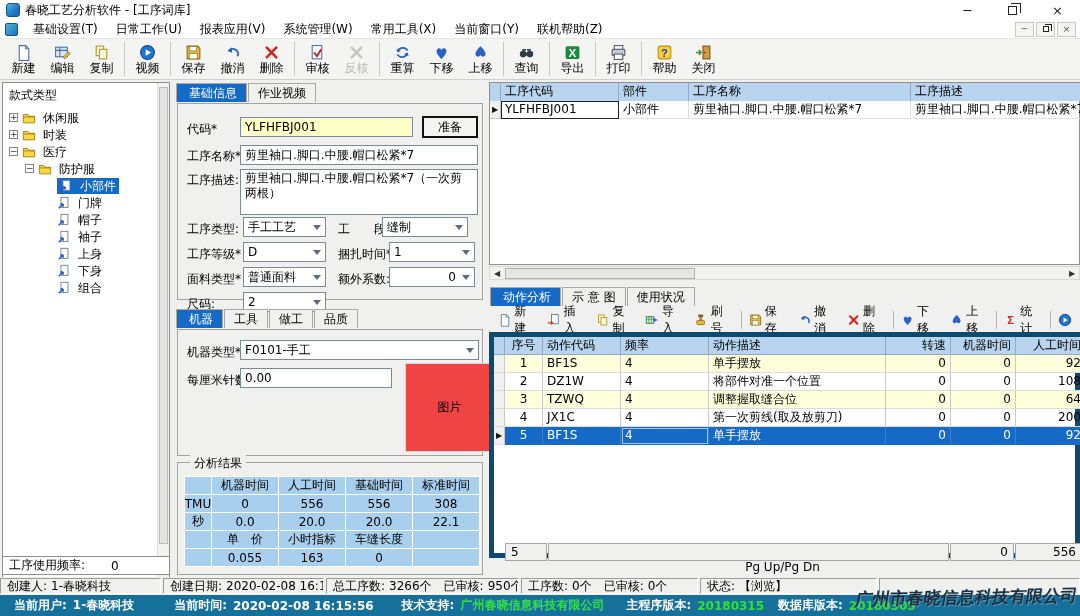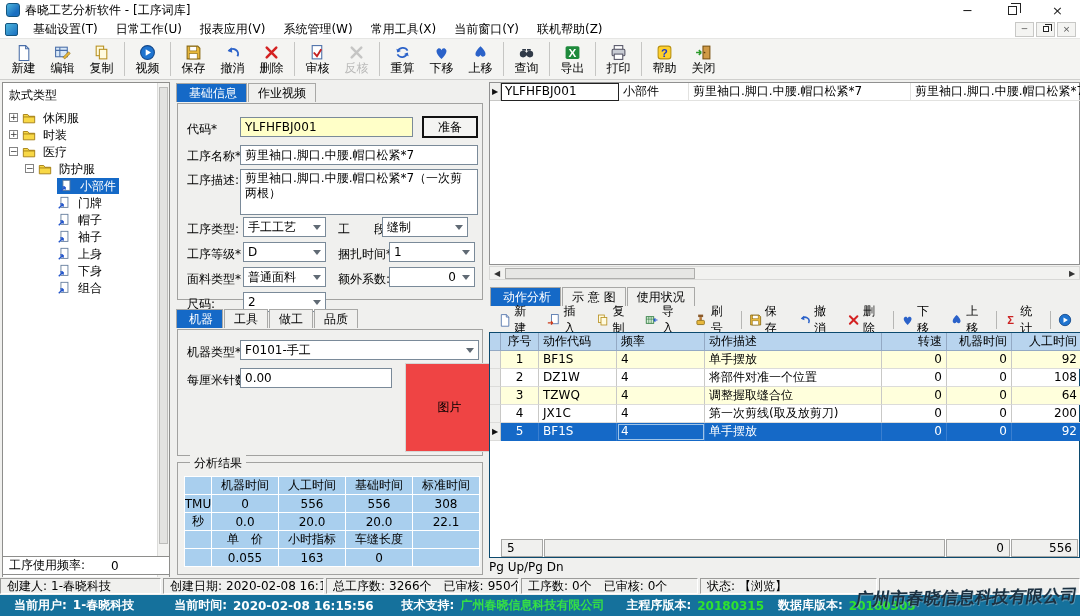--- a/index.html
+++ b/index.html
@@ -110,37 +110,37 @@
   .hs-thumb { width:190px; height:11px; background:#e6e6e4; border:1px solid #aeaeac; margin-left:1px; }
 
   
   .action-tabs { position:absolute; left:490px; top:287px; }
   .action-toolbar { position:absolute; left:489px; top:307px; width:591px; height:25px; background:#f0f0ee;
     display:flex; align-items:center; padding-left:4px; }
   .at-btn { display:flex; align-items:center; padding:0 5px; height:22px; }
   .at-btn .icon { width:14px; height:14px; margin-right:3px; }
   .at-sep { width:1px; height:18px; background:#b6b6b4; margin:0 2px; }
 
-  .action-table { position:absolute; left:489px; top:332px; width:591px; height:226px; background:#fff; border:1px solid #0c4a6e; }
+  .action-table { position:absolute; left:489px; top:332px; width:591px; height:226px; background:#fff; border:5px solid #0c4a6e; }
   .at-row { display:flex; height:18px; }
   .at-cell { border-right:1px solid #c9c9c7; border-bottom:1px solid #dcdcda; padding:0 4px; line-height:17px;
     overflow:hidden; white-space:nowrap; flex:none; }
   .at-head .at-cell { background:#b8d4ee; border-right:1px solid #93a9c4; border-bottom:1px solid #93a9c4; }
   .at-marker { width:11px; padding:0; flex:none; background:#f0f0ee; border-right:1px solid #c8c8c6; border-bottom:1px solid #dcdcda;
     font-size:8px; line-height:17px; text-align:center; color:#111; }
   .at-head .at-marker { background:#b8d4ee; border-right:1px solid #93a9c4; border-bottom:1px solid #93a9c4; }
   .a-seq { width:38px; text-align:center; } .a-code { width:78px; } .a-freq { width:88px; }
   .a-desc { width:177px; } .a-speed { width:65px; text-align:right; } .a-mach { width:65px; text-align:right; }
   .a-labor { width:69px; text-align:right; border-right:none !important; }
   .at-row.alt .at-cell { background:#ffffdc; }
   .at-row.sel .at-cell { background:#1569c7; color:#fff; border-right-color:#3a7fd0; border-bottom-color:#1569c7; }
   .at-row.sel .at-cell.a-freq { outline:1px solid #9fc4e8; outline-offset:-2px; }
   .summary-row { position:absolute; left:0; top:206px; width:589px; height:19px; }
   .sum-box { position:absolute; top:0; height:18px; background:#f0f0ee; border:1px solid #a6a6a4; line-height:16px; padding:0 5px; }
-  .pager { position:absolute; left:489px; top:560px; width:591px; text-align:left; padding-right:4px; font-size:12px; }
+  .pager { position:absolute; left:489px; top:560px; width:591px; text-align:center; padding-right:4px; font-size:12px; }
 
   
   .statusbar1 { position:absolute; left:0; top:577px; width:1080px; height:18px; background:#f0f0ee; display:flex; }
   .sb-seg { height:16px; margin:1px 2px 0 0; border:1px solid; border-color:#9c9c9a #ffffff #ffffff #9c9c9a;
     padding:0 6px; line-height:14px; white-space:nowrap; overflow:hidden; flex:none; }
   .sb-seg .v { margin-left:4px; } .sb-seg .v2 { margin-left:12px; }
   .s1 { width:161px; } .s2 { width:161px; } .s3 { width:193px; } .s4 { width:177px; } .s5 { width:177px; } .s6 { flex:1; margin-right:0; }
 
   .statusbar2 { position:absolute; left:0; top:595px; width:1080px; height:21px; background:#15719c; color:#fff;
     display:flex; align-items:center; font-weight:bold; }
@@ -570,20 +570,27 @@
         <span class="an-cell"></span>
         <span class="an-cell">0.055</span>
         <span class="an-cell">163</span>
         <span class="an-cell">0</span>
         <span class="an-cell"></span>
       </div>
   </div>
 </div>
 
 <div class="proc-table">
+  <div class="pt-row pt-head">
+    <span class="pt-cell pt-marker"></span>
+    <span class="pt-cell c-code">工序代码</span>
+    <span class="pt-cell c-part">部件</span>
+    <span class="pt-cell c-name">工序名称</span>
+    <span class="pt-cell c-desc">工序描述</span>
+  </div>
   <div class="pt-row pt-data">
     <span class="pt-cell pt-marker">▶</span>
     <span class="pt-cell c-code focus-cell">YLFHFBJ001</span>
     <span class="pt-cell c-part">小部件</span>
     <span class="pt-cell c-name">剪里袖口.脚口.中腰.帽口松紧*7</span>
     <span class="pt-cell c-desc">剪里袖口.脚口.中腰.帽口松紧*7（一次剪两根）</span>
   </div>
 </div>
 
 <div class="hscroll">

